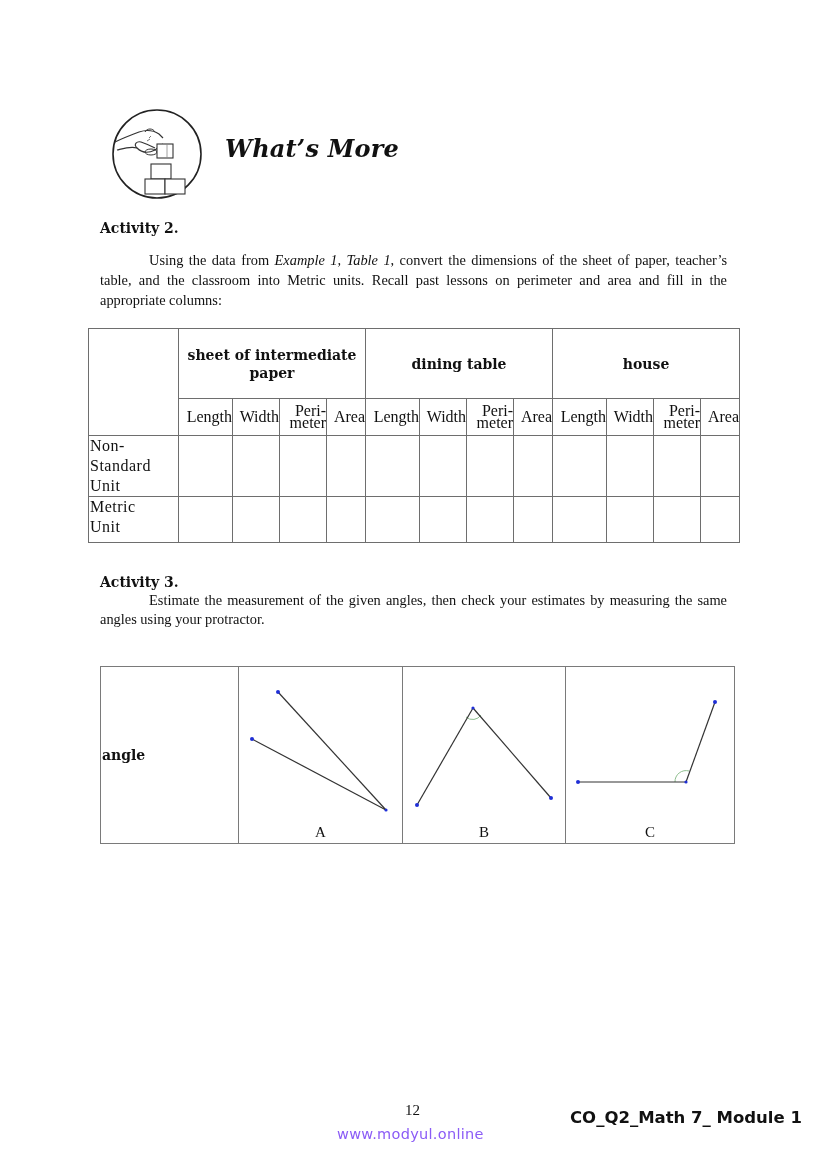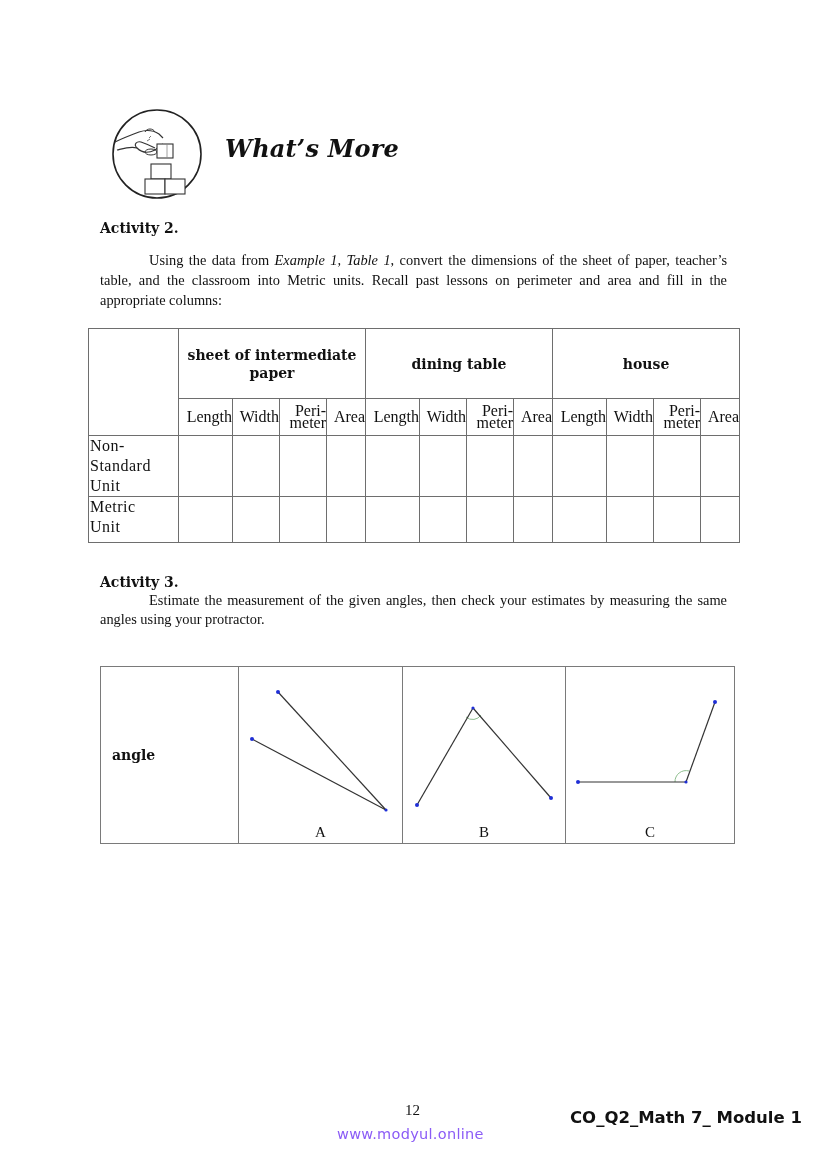--- a/index.html
+++ b/index.html
@@ -32,21 +32,21 @@
   #table1 tr.r2 td { height: 45px; }
 
   
   #act3-heading { left: 100px; top: 574px; font-size: 14px; font-weight: bold; }
   #act3-text { left: 100px; top: 591px; width: 627px; font-size: 14.4px; line-height: 19px;
                font-family: "Liberation Serif", serif; text-align: justify; }
   #act3-text .indent { display: inline-block; width: 49px; }
 
   #table2 { left: 100px; top: 666px; width: 634px; }
   #table2 td { border-color: #7a7a7a; }
-  #table2 td.label { font-size: 14px; font-weight: bold; padding-left: 11px; font-family: "DejaVu Serif", serif; }
+  #table2 td.label { font-size: 14px; font-weight: bold; padding-left: 1px; font-family: "DejaVu Serif", serif; }
   #table2 tr.ra td { height: 176px; }
   #table2 tr.rb td { height: 82px; }
   #table2 tr.rc td { height: 100px; }
   .angle-cell { position: relative; }
   .angle-cell svg { position: absolute; left: 0; top: 0; }
   .angle-letter { position: absolute; bottom: 2px; left: 0; right: 0; text-align: center;
                   font-size: 15px; font-family: "Liberation Serif", serif; }
 
   
   #page-number { left: 405px; top: 1102px; font-size: 15px; font-family: "Liberation Serif", serif; }

